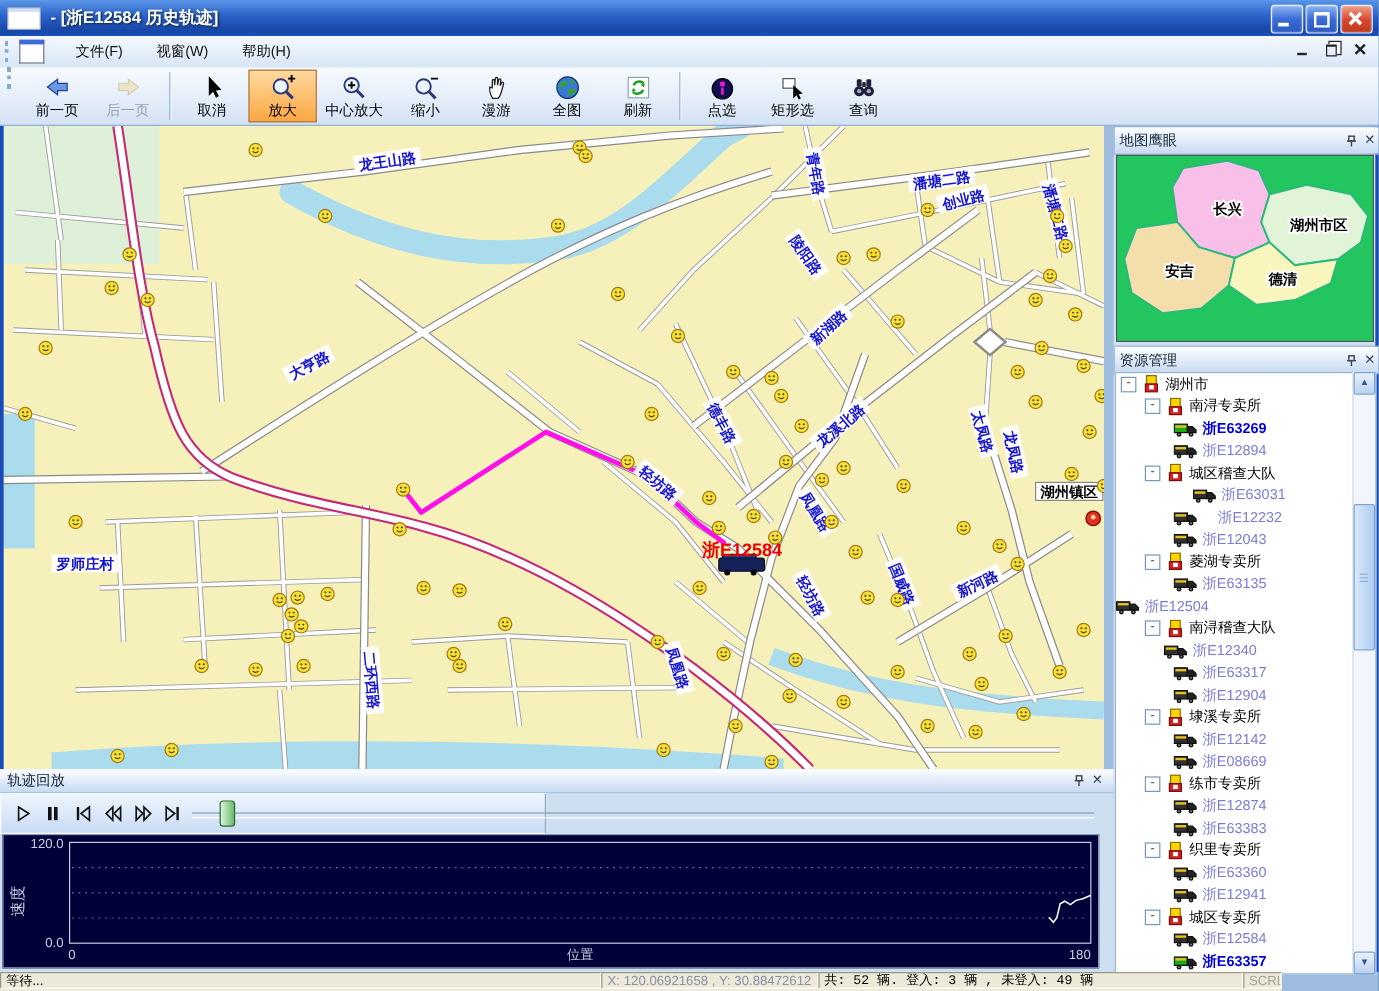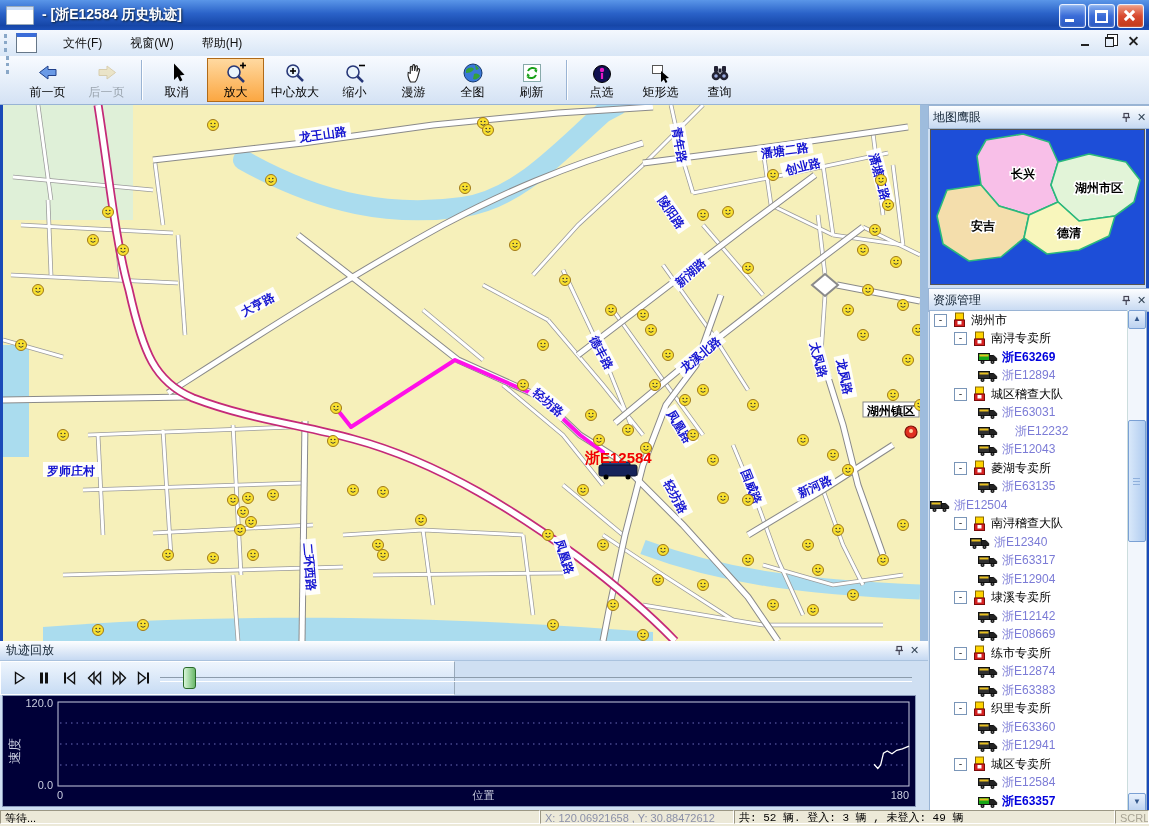--- a/index.html
+++ b/index.html
@@ -50,21 +50,21 @@
   .map{position:absolute;left:3px;top:105px;width:917px;height:536px;background:#f6f0ba;overflow:hidden;}
   .edge{position:absolute;top:105px;width:3px;height:705px;background:#1a4ab8;}
   .splitter{position:absolute;left:920px;top:105px;width:8px;height:536px;background:#9ebcdd;}
   
   .dock-right{position:absolute;left:928px;top:105px;width:218px;height:705px;background:#cfdff2;}
   .panel-title{height:22px;background:linear-gradient(180deg,#fdfeff,#c6d9f2);
     border:1px solid #9ab4d4;display:flex;align-items:center;padding:0 4px;color:#123;}
   .panel-title .pt-lbl{flex:1;}
   .pt-btn{width:15px;height:14px;display:flex;align-items:center;justify-content:center;
     color:#345;font-size:11px;line-height:11px;}
-  .eagle-body{position:absolute;left:2px;top:24px;width:213px;height:154px;background:#1d4ed8;border:1px solid #555;}
+  .eagle-body{position:absolute;left:2px;top:24px;width:213px;height:154px;background:#22c55e;border:1px solid #555;}
   .res-tree{position:absolute;left:1px;top:205px;width:216px;height:500px;background:#fff;
     border:1px solid #9ab4d4;overflow:hidden;}
   .tree-row{height:18.5px;display:flex;align-items:center;white-space:nowrap;}
   .expbox{width:11px;height:11px;border:1px solid #7a96b8;background:#fff;color:#333;
     font-size:10px;line-height:9px;text-align:center;margin-right:4px;flex:none;font-family:"DejaVu Sans Mono",monospace;}
   .tree-ico{margin-right:4px;flex:none;display:flex;}
   .lbl-grp{color:#000;}
   .lbl-off{color:#7b7bd6;}
   .lbl-on{color:#0000dd;font-weight:bold;}
   
@@ -84,21 +84,21 @@
   .pb-controls{position:absolute;left:0;top:20px;width:100%;height:33px;}
   .pb-strip{position:absolute;left:0;top:0;width:453px;height:32px;
     background:linear-gradient(180deg,#eef5fd,#c8dcf4);border:1px solid #fff;border-right:1px solid #9ab;}
   .pb-btn{position:absolute;top:3px;width:24px;height:25px;display:flex;align-items:center;justify-content:center;}
   .pb-groove{position:absolute;top:16px;height:3px;border-top:1px solid #8c9cac;border-bottom:1px solid #fff;}
   .pb-thumb{position:absolute;top:6px;width:11px;height:20px;border:1px solid #2a6a2a;border-radius:3px;
     background:linear-gradient(90deg,#d8f6d8,#6ab86a);}
   .pb-chart{position:absolute;left:2px;top:54px;width:912px;height:110px;background:#000038;
     border:1px solid #8898b8;}
   
-  .statusbar{position:absolute;left:0;top:810px;width:1149px;height:16px;background:#ece9d8;
+  .statusbar{position:absolute;left:0;top:810px;width:1068px;height:16px;background:#ece9d8;
     font-size:11px;display:flex;}
   .sb-cell{height:14px;line-height:14px;margin:0;padding:0 4px;border:1px solid;
     border-color:#9b9784 #ffffff #ffffff #9b9784;box-sizing:border-box;overflow:hidden;white-space:nowrap;}
   .sb-1{width:540px;} .sb-2{width:194px;color:#8b90a8;} .sb-3{width:381px;font-family:Liberation Mono, monospace;} .sb-4{width:34px;color:#a8a494;}
   svg text{font-family:"Liberation Sans","DejaVu Sans",sans-serif;}
 </style>
 </head>
 <body>
 
 <div id="app">
@@ -1125,21 +1125,21 @@
           <span class="expbox">-</span>
           <span class="tree-ico">
             <svg width="16" height="16" viewBox="0 0 16 16">
               <rect x="4.5" y="1" width="8" height="7" fill="#ffd400" stroke="#8a6a00"></rect>
               <rect x="3.5" y="8" width="10" height="6.5" fill="#d42020" stroke="#7a0c0c"></rect>
               <rect x="6.5" y="9" width="4" height="3.5" fill="#fff"></rect>
             </svg>
           </span>
           <span class="lbl-grp">城区稽查大队</span>
         </div>
-        <div class="tree-row" style="padding-left: 48px;">
+        <div class="tree-row" style="padding-left: 64px;">
           <span class="tree-ico">
             <svg width="20" height="15" viewBox="0 0 20 15">
               <rect x="0.5" y="3.5" width="11" height="7" fill="#303030" stroke="#111"></rect>
               <path d="M11.5 5.5 h4.2 l3 2.8 v2.2 h-7.2 z" fill="#222" stroke="#111"></path>
               <rect x="1.5" y="4.5" width="9" height="2" fill="#e8c020"></rect>
               <circle cx="4.5" cy="12" r="2" fill="#111"></circle>
               <circle cx="14.5" cy="12" r="2" fill="#111"></circle>
               <circle cx="4.5" cy="12" r="0.8" fill="#888"></circle>
               <circle cx="14.5" cy="12" r="0.8" fill="#888"></circle>
             </svg>

